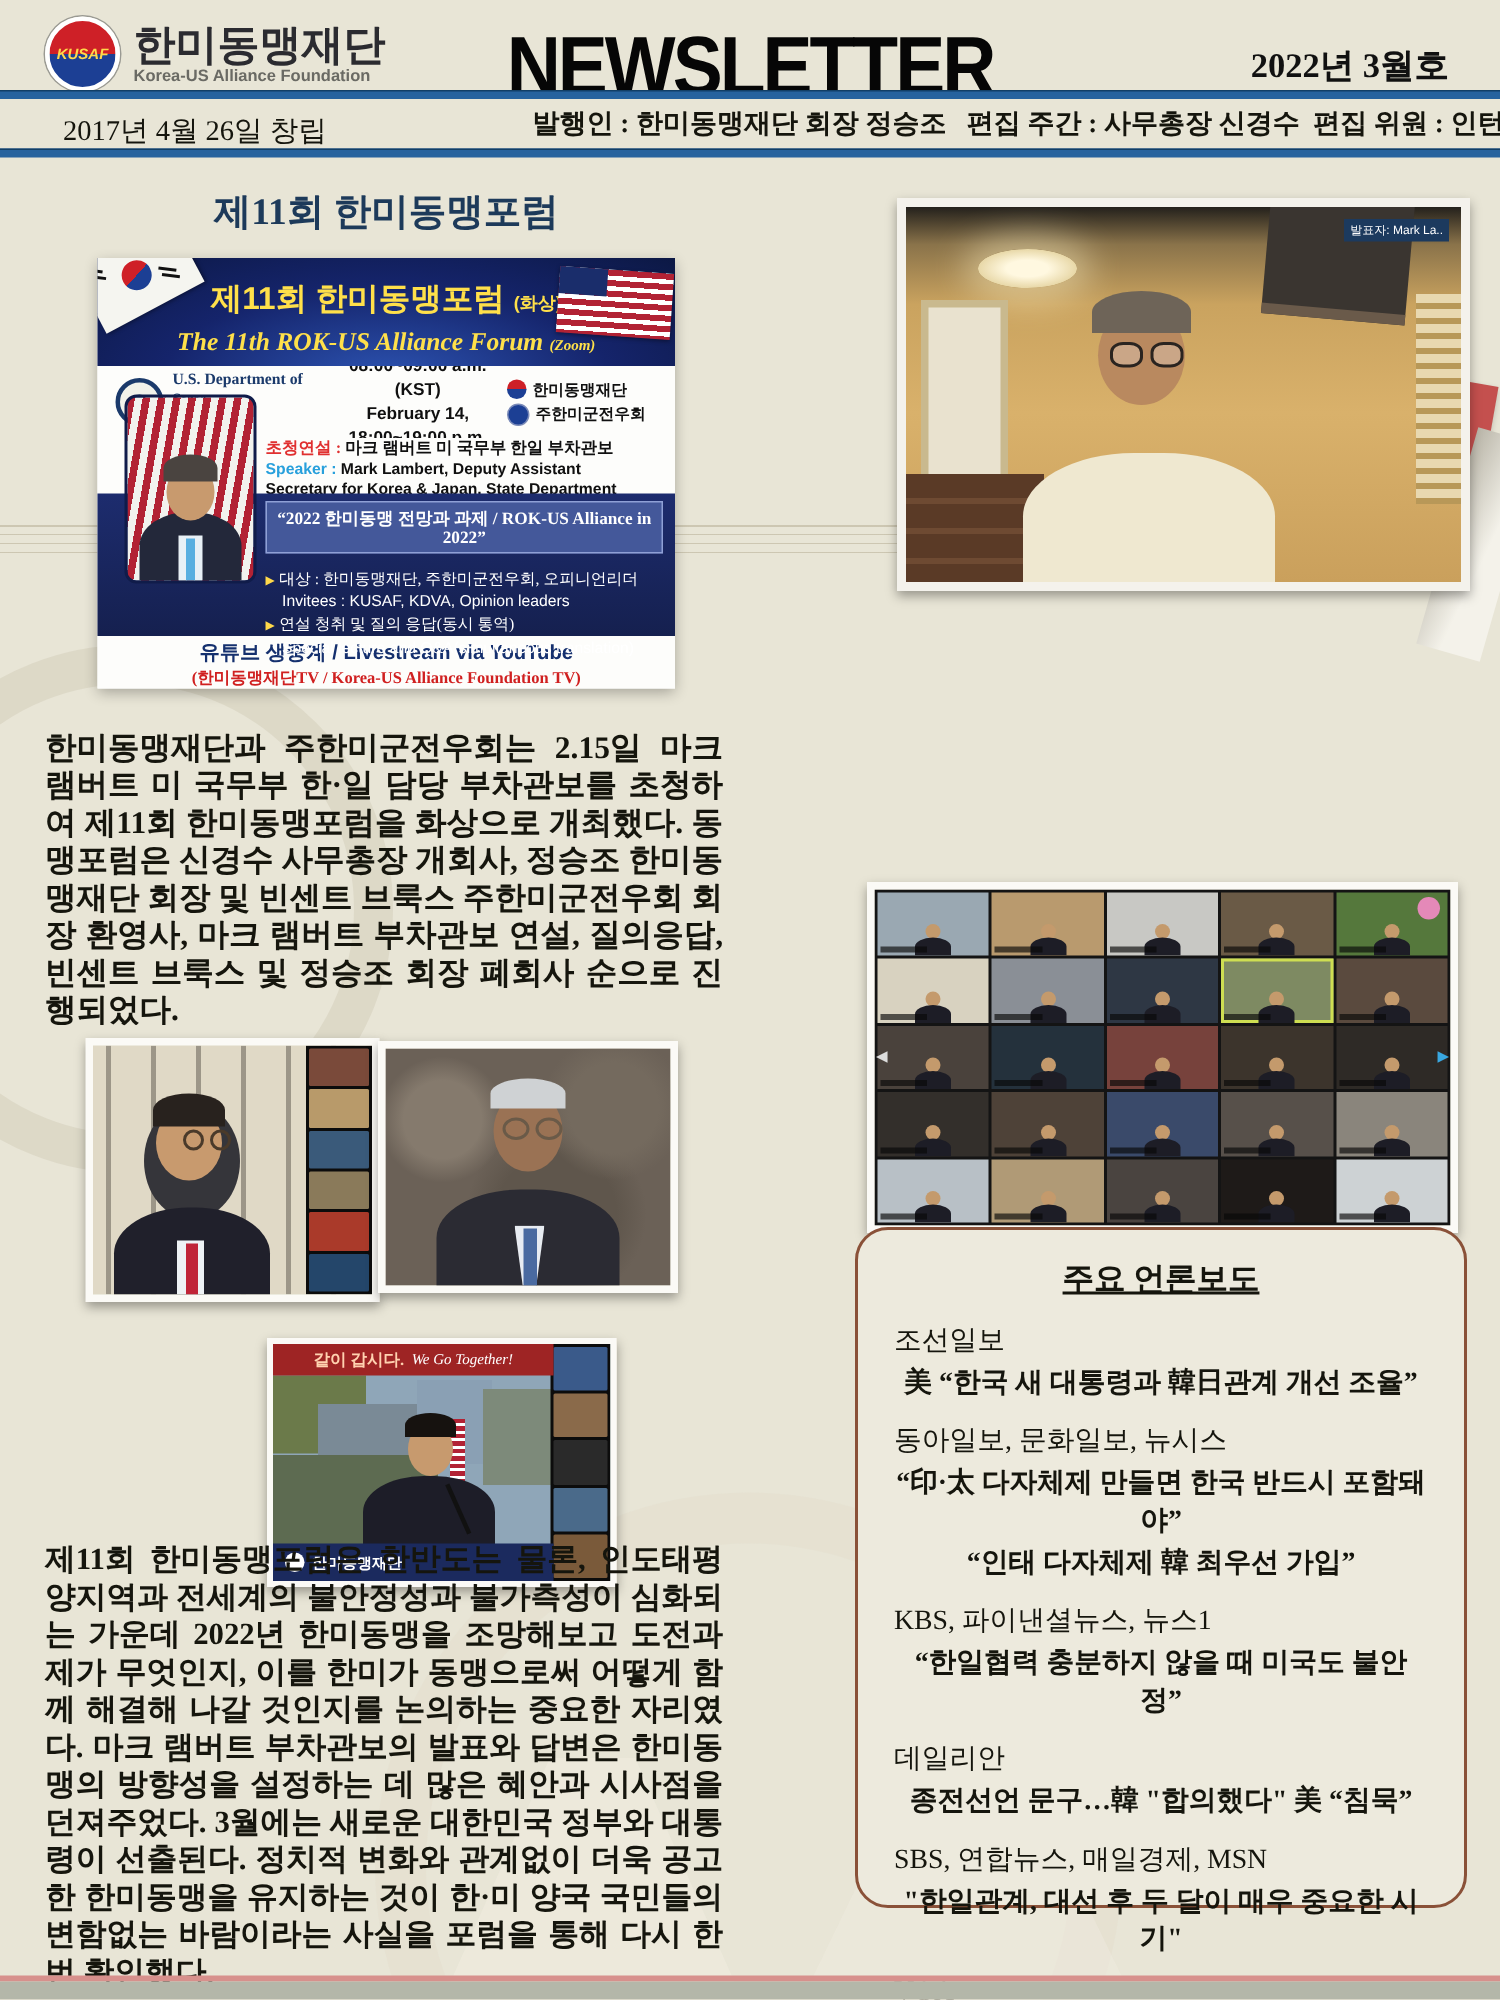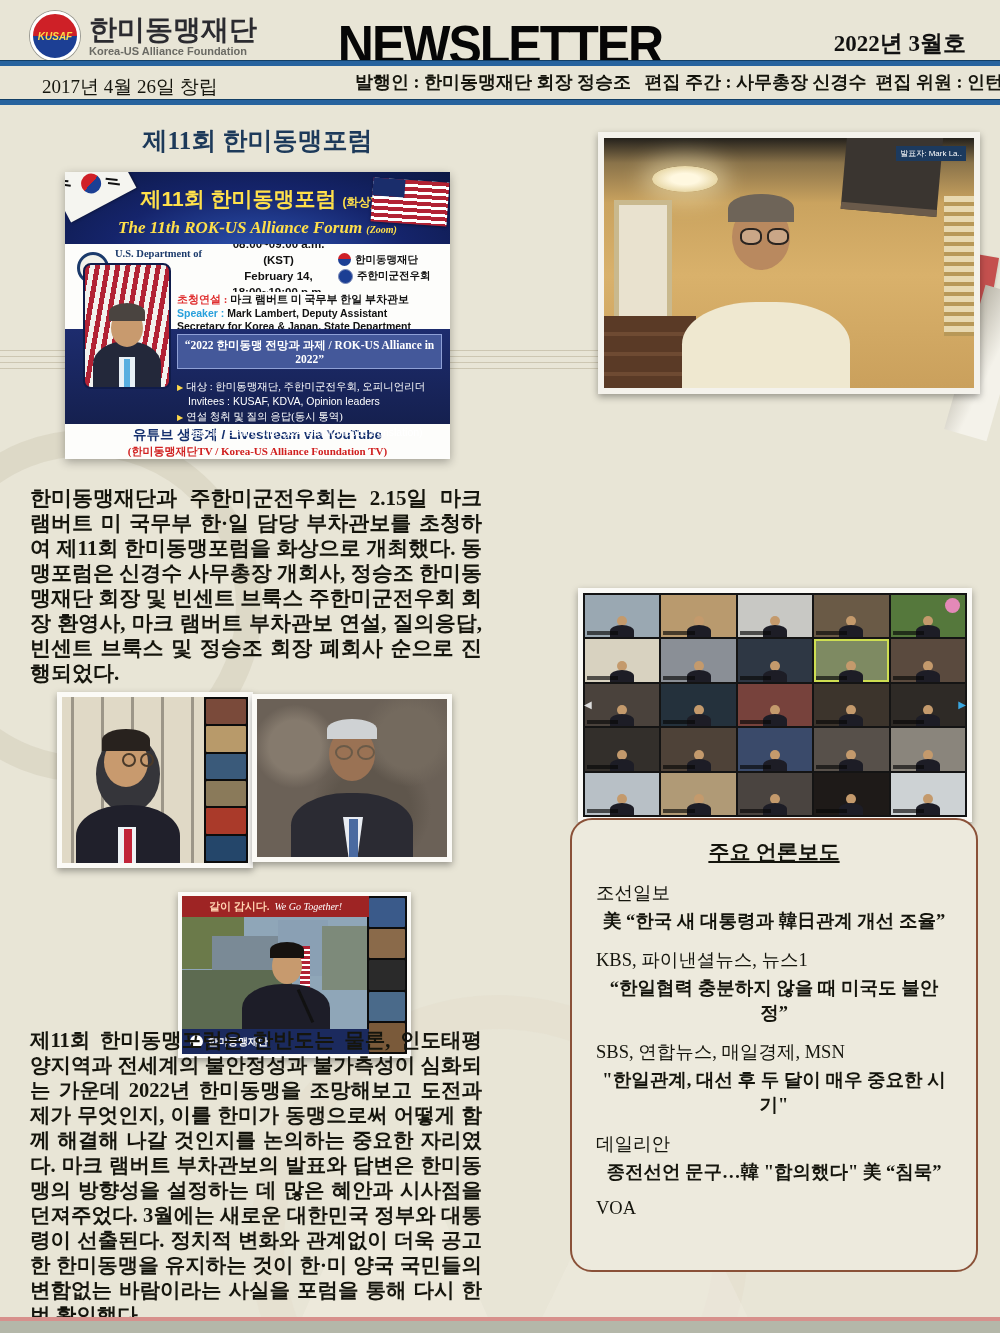--- a/index.html
+++ b/index.html
@@ -583,32 +583,37 @@
   </div>
 
   <div class="media-box">
     <div class="media-title">주요 언론보도</div>
 
     <div class="m-entry">
       <div class="m-src">조선일보</div>
       <div class="m-hl">美 “한국 새 대통령과 韓日관계 개선 조율”</div>
     </div>
     <div class="m-entry">
+      <div class="m-src">동아일보, 문화일보, 뉴시스</div>
+      <div class="m-hl">“印·太 다자체제 만들면 한국 반드시 포함돼야”</div>
+      <div class="m-hl">“인태 다자체제 韓 최우선 가입”</div>
+    </div>
+    <div class="m-entry">
       <div class="m-src">KBS, 파이낸셜뉴스, 뉴스1</div>
       <div class="m-hl">“한일협력 충분하지 않을 때 미국도 불안정”</div>
+    </div>
+    <div class="m-entry">
+      <div class="m-src">데일리안</div>
+      <div class="m-hl">종전선언 문구…韓 "합의했다" 美 “침묵”</div>
     </div>
     <div class="m-entry">
       <div class="m-src">SBS, 연합뉴스, 매일경제, MSN</div>
       <div class="m-hl">"한일관계, 대선 후 두 달이 매우 중요한 시기"</div>
     </div>
     <div class="m-entry">
-      <div class="m-src">데일리안</div>
-      <div class="m-hl">종전선언 문구…韓 "합의했다" 美 “침묵”</div>
-    </div>
-    <div class="m-entry">
       <div class="m-src">VOA</div>
 
     </div>
   </div>
 
   <div class="para para3">제11회 한미동맹포럼은 한반도는 물론, 인도태평양지역과 전세계의 불안정성과 불가측성이 심화되는 가운데 2022년 한미동맹을 조망해보고 도전과제가 무엇인지, 이를 한미가 동맹으로써 어떻게 함께 해결해 나갈 것인지를 논의하는 중요한 자리였다. 마크 램버트 부차관보의 발표와 답변은 한미동맹의 방향성을 설정하는 데 많은 혜안과 시사점을 던져주었다. 3월에는 새로운 대한민국 정부와 대통령이 선출된다. 정치적 변화와 관계없이 더욱 공고한 한미동맹을 유지하는 것이 한·미 양국 국민들의 변함없는 바람이라는 사실을 포럼을 통해 다시 한번 확인했다.</div>
 
   <div class="foot-pink"></div>
   <div class="foot-band"></div>
 </div>

